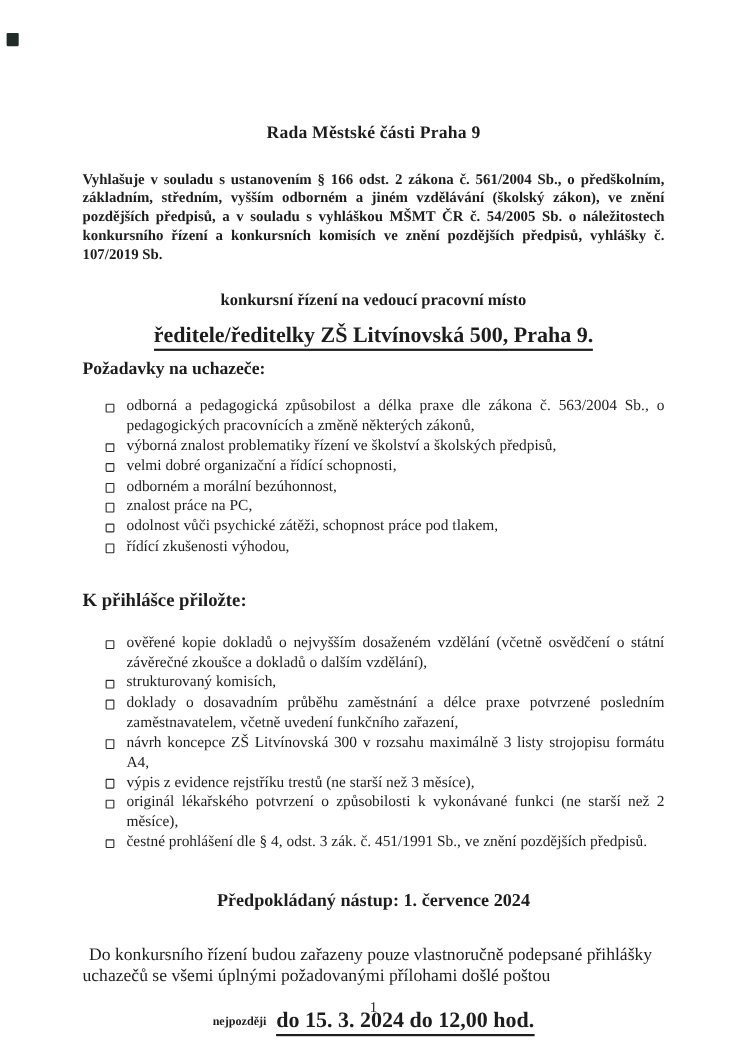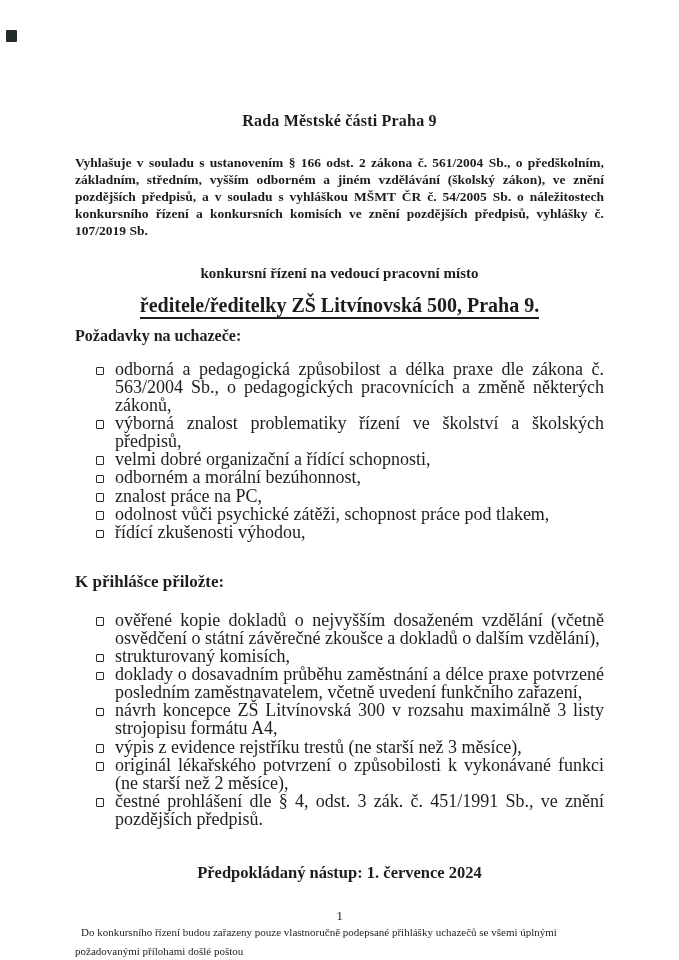--- a/index.html
+++ b/index.html
@@ -73,21 +73,21 @@
     margin-bottom: 20px;
   }
   ul.doc-list {
     list-style: none;
     margin: 0;
     padding: 0 0 0 21px;
   }
   ul.doc-list li {
     position: relative;
     padding-left: 19px;
-    font-size: 18px;
+    font-size: 14px;
     line-height: 17.8px;
     text-align: justify;
     margin-bottom: 0.5px;
   }
   ul.doc-list .bullet {
     position: absolute;
     left: 0;
     top: 5.5px;
     width: 5.5px;
     height: 6.5px;
@@ -95,23 +95,23 @@
     border-radius: 1px;
     display: inline-block;
   }
   .start-heading {
     text-align: center;
     font-weight: bold;
     font-size: 16.5px;
     margin: 34px 0 0 0;
   }
   .note {
-    font-size: 11px;
+    font-size: 16px;
     line-height: 19px;
-    margin: 40px 0 0 0;
+    margin: 30px 0 0 0;
     text-indent: 6px;
   }
   .deadline-line {
     text-align: center;
     margin-top: 20px;
   }
   .deadline-prefix {
     font-weight: bold;
     font-size: 11px;
     margin-right: 5px;

